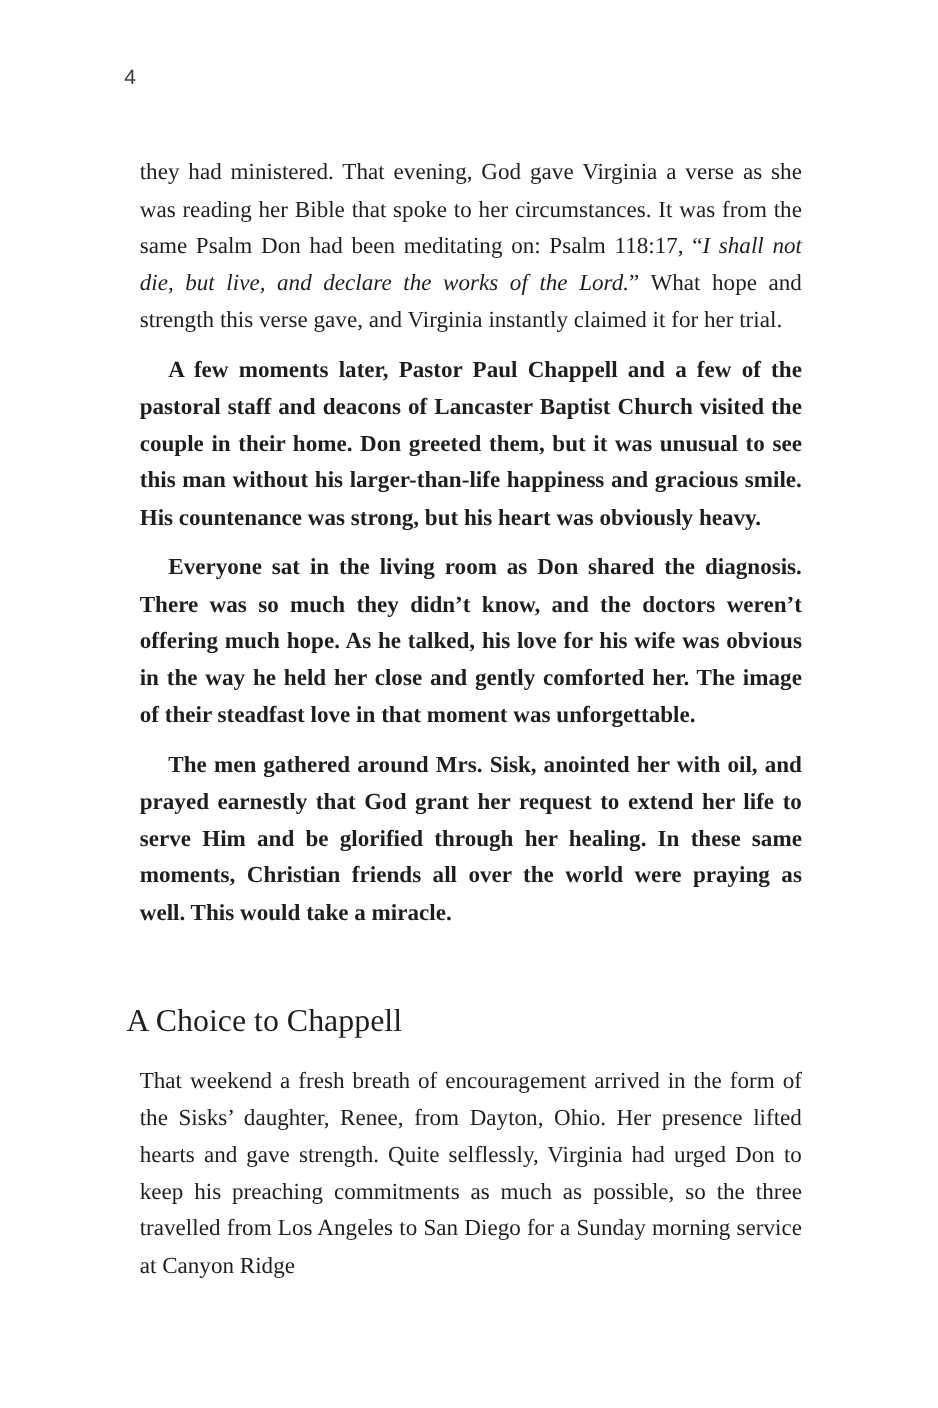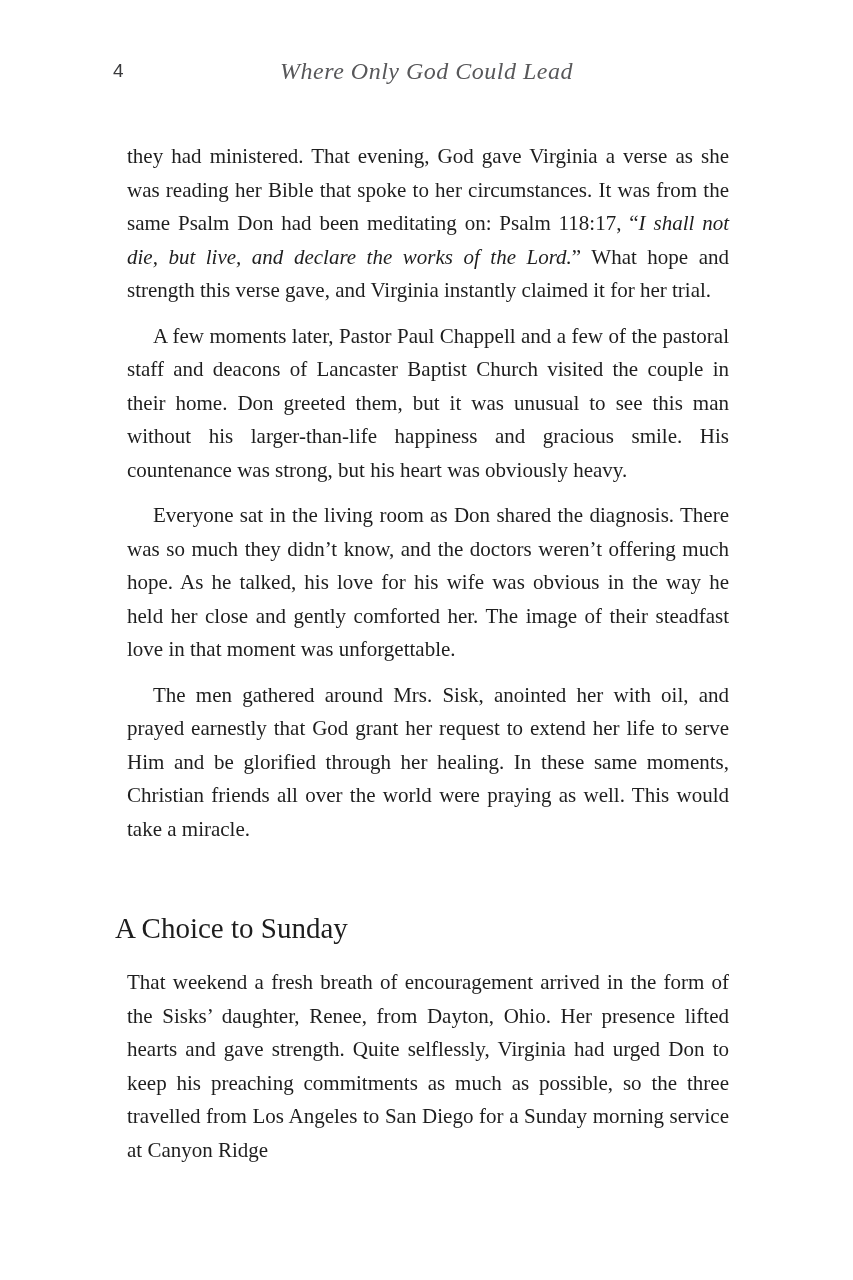--- a/index.html
+++ b/index.html
@@ -49,20 +49,21 @@
     font-size: 21px;
     line-height: 33.5px;
     color: #1e1e1e;
     text-align: justify;
   }
   .page-body p {
     margin: 12px;
   }
   .page-body p.indented {
     text-indent: 26px;
+    font-weight: bold;
   }
   .page-body .italic-run {
     font-style: italic;
   }
   .section-heading {
     font-family: "Liberation Serif", serif;
     font-weight: normal;
     font-size: 29px;
     line-height: 40px;
     color: #1e1e1e;
@@ -71,24 +72,23 @@
     margin-top: 62px;
     margin-bottom: 18px;
   }
 </style>
 </head>
 <body>
 
 <div class="page">
   <header class="page-header">
     <span class="page-number">4</span>
-    <div class="running-header">Where Only God Could Lead</div>
   </header>
 
   <main class="page-body" id="body-flow">
       <p class=""><span>they had ministered. That evening, God gave Virginia a verse as she was reading her Bible that spoke to her circumstances. It was from the same Psalm Don had been meditating on: Psalm 118:17, “</span><span class="italic-run">I shall not die, but live, and declare the works of the Lord.</span><span>” What hope and strength this verse gave, and Virginia instantly claimed it for her trial.</span></p>
       <p class="indented"><span>A few moments later, Pastor Paul Chappell and a few of the pastoral staff and deacons of Lancaster Baptist Church visited the couple in their home. Don greeted them, but it was unusual to see this man without his larger-than-life happiness and gracious smile. His countenance was strong, but his heart was obviously heavy.</span></p>
       <p class="indented"><span>Everyone sat in the living room as Don shared the diagnosis. There was so much they didn’t know, and the doctors weren’t offering much hope. As he talked, his love for his wife was obvious in the way he held her close and gently comforted her. The image of their steadfast love in that moment was unforgettable.</span></p>
       <p class="indented"><span>The men gathered around Mrs. Sisk, anointed her with oil, and prayed earnestly that God grant her request to extend her life to serve Him and be glorified through her healing. In these same moments, Christian friends all over the world were praying as well. This would take a miracle.</span></p>
-      <h2 class="section-heading">A Choice to Sunday</h2>
+      <h2 class="section-heading">A Choice to Chappell</h2>
       <p class=""><span>That weekend a fresh breath of encouragement arrived in the form of the Sisks’ daughter, Renee, from Dayton, Ohio. Her presence lifted hearts and gave strength. Quite selflessly, Virginia had urged Don to keep his preaching commitments as much as possible, so the three travelled from Los Angeles to San Diego for a Sunday morning service at Canyon Ridge</span></p>
     </main>
 </div>
 
 </body></html>

